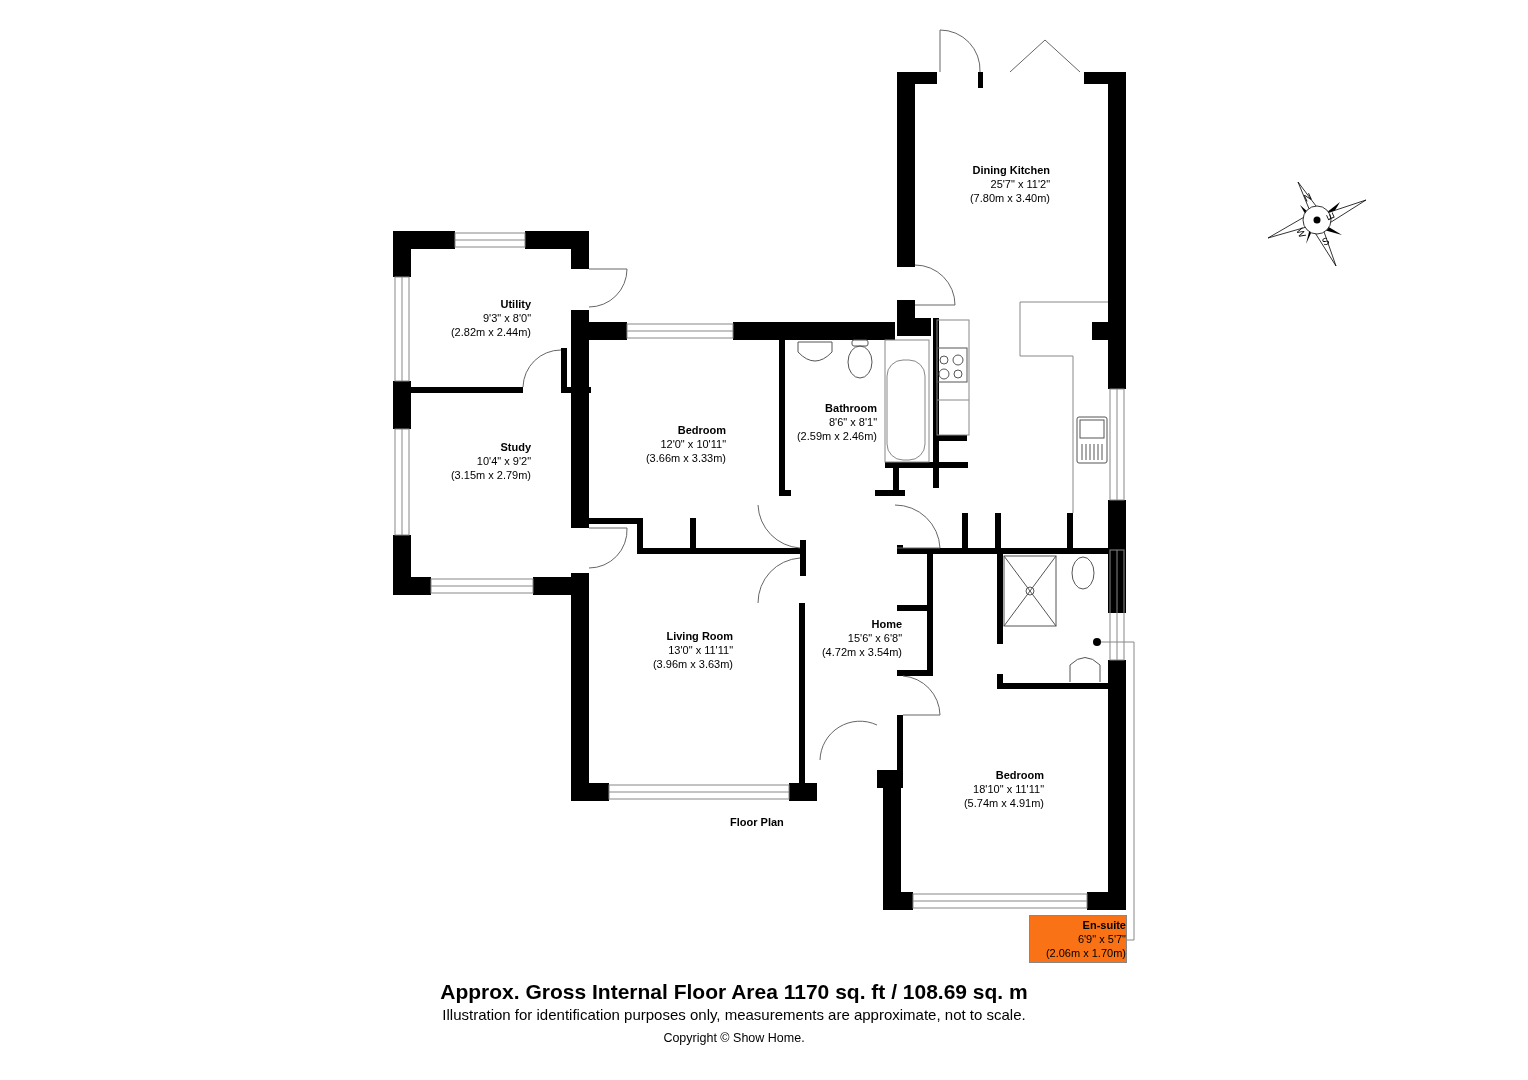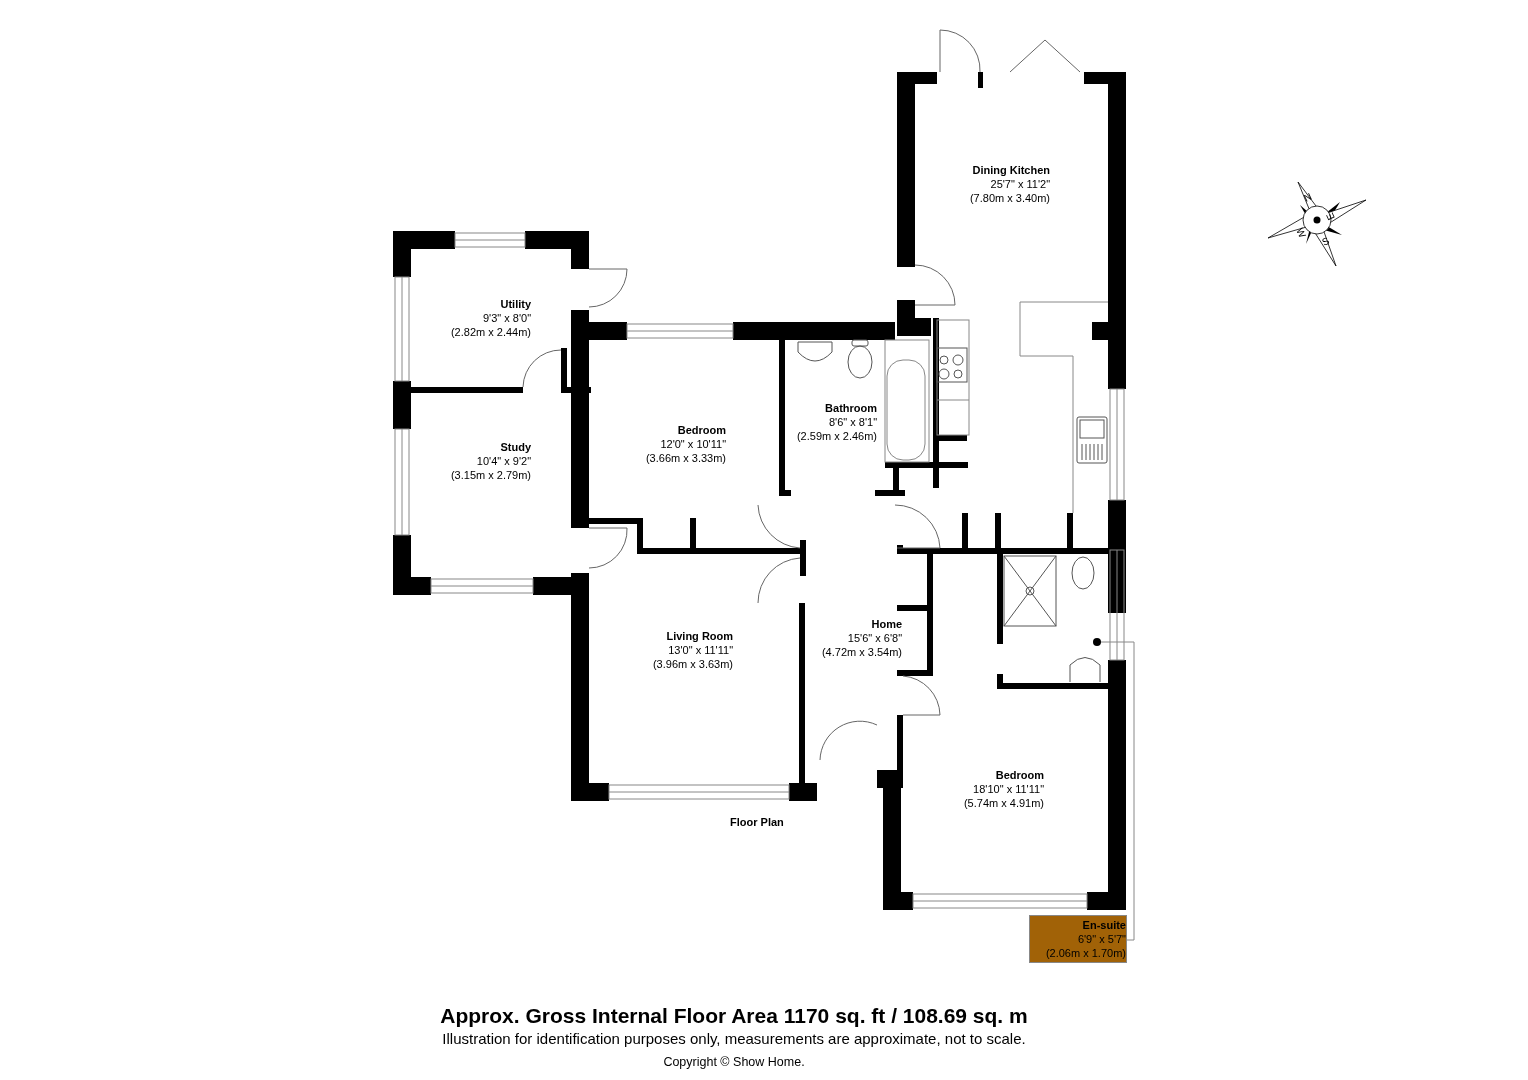--- a/index.html
+++ b/index.html
@@ -1,24 +1,24 @@
 <!DOCTYPE html>
 <html><head>
 <meta charset="utf-8">
 <style>
   html, body { margin: 0; padding: 0; background: #ffffff; }
   body { width: 1528px; height: 1080px; position: relative; overflow: hidden; font-family: "Liberation Sans", sans-serif; color: #000; }
   #plan { position: absolute; left: 0; top: 0; width: 1528px; height: 1080px; }
   .room-label { position: absolute; text-align: right; font-family: "Liberation Sans", sans-serif; font-size: 11px; line-height: 14px; transform: translateX(-50%); white-space: nowrap; }
   .room-label .rname { font-weight: bold; display: block; }
   .room-label .rimp, .room-label .rmet { display: block; }
-  .ensuite-box { position: absolute; left: 1029px; top: 915px; width: 98px; height: 48px; border: 1px solid #888; background: #a16207; box-sizing: border-box; padding-top: 2px; }
+  .ensuite-box { position: absolute; left: 1029px; top: 915px; width: 98px; height: 48px; border: 1px solid #888; background: #f97316; box-sizing: border-box; padding-top: 2px; }
   .ensuite-box .room-label { position: static; transform: none; }
   .plan-caption { position: absolute; left: 730px; top: 816px; font-weight: bold; font-size: 11px; }
-  .footer { position: absolute; left: 0; width: 1468px; text-align: center; margin-top: 24px; }
+  .footer { position: absolute; left: 0; width: 1468px; text-align: center; }
   .footer-area { top: 980px; font-size: 21px; font-weight: bold; }
   .footer-note { top: 1006px; font-size: 15px; }
   .footer-copy { top: 1031px; font-size: 12.5px; }
   .compass { position: absolute; left: 1262px; top: 180px; width: 110px; height: 90px; }
 </style>
 </head>
 <body>
 
 <svg id="plan" viewBox="0 0 1528 1080" xmlns="http://www.w3.org/2000/svg">
   <g fill="#000">

